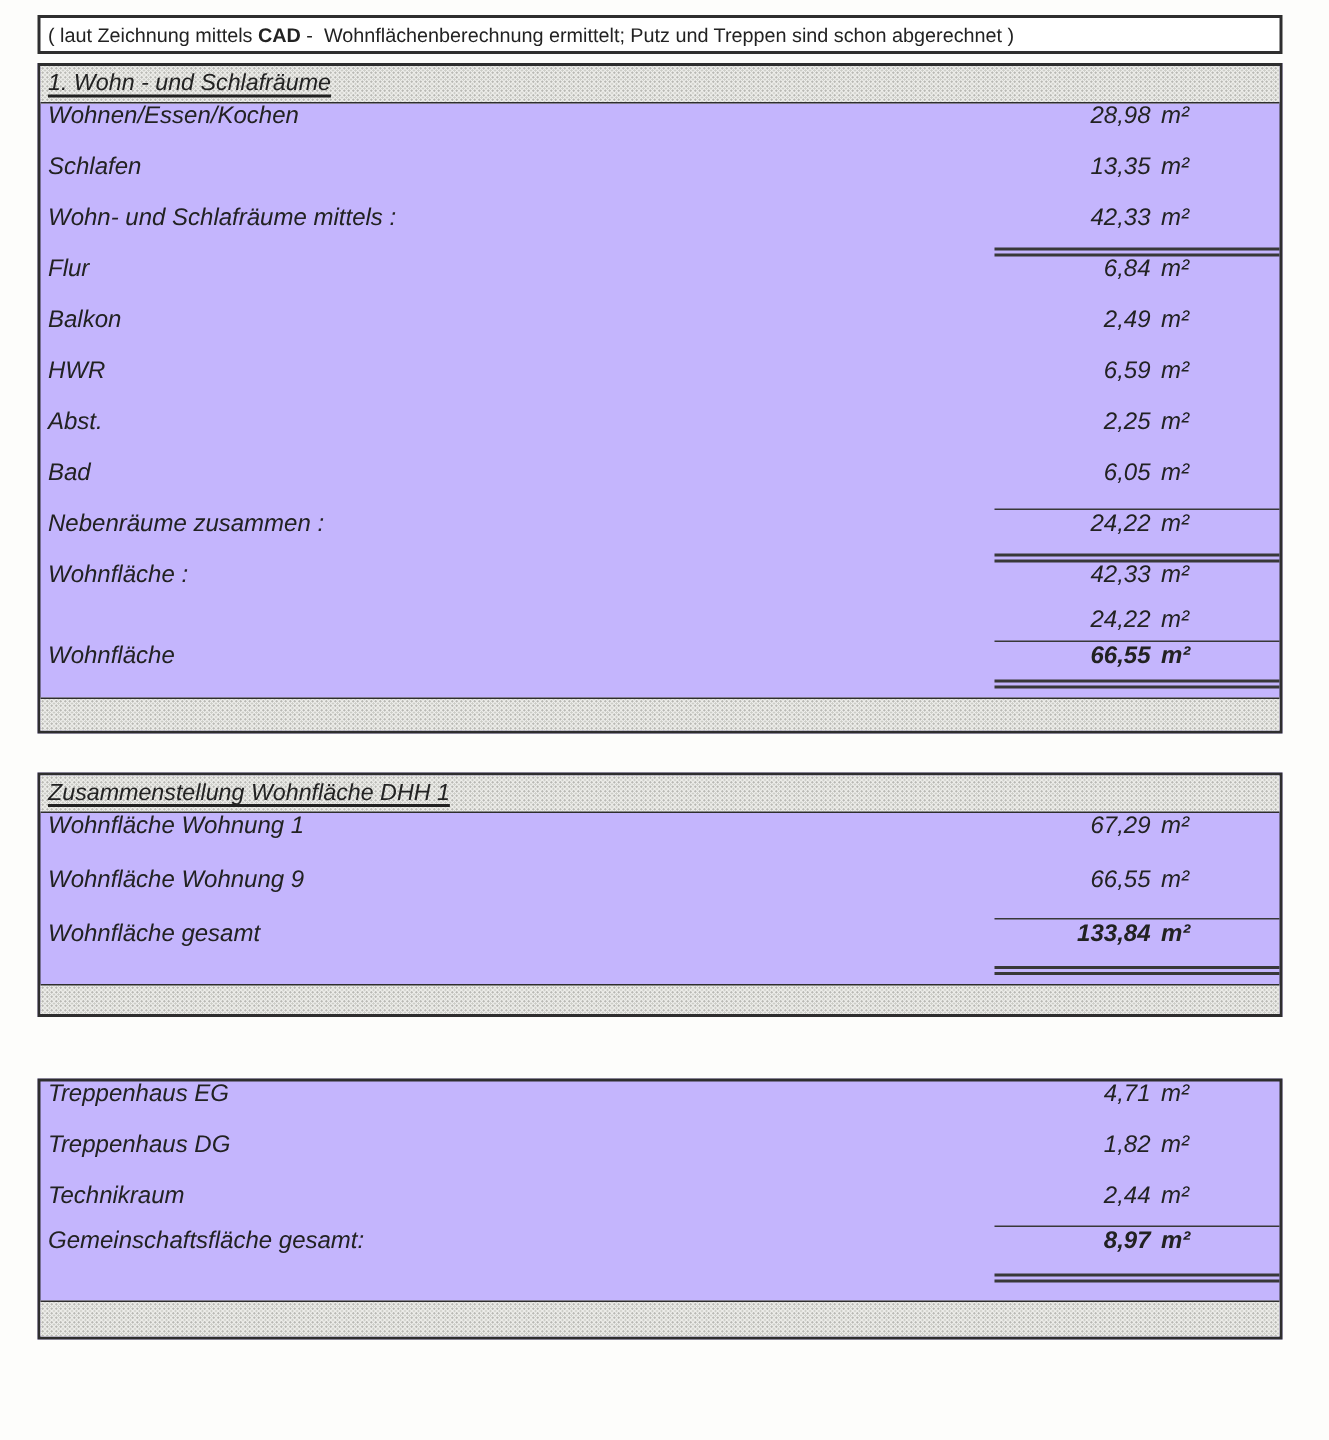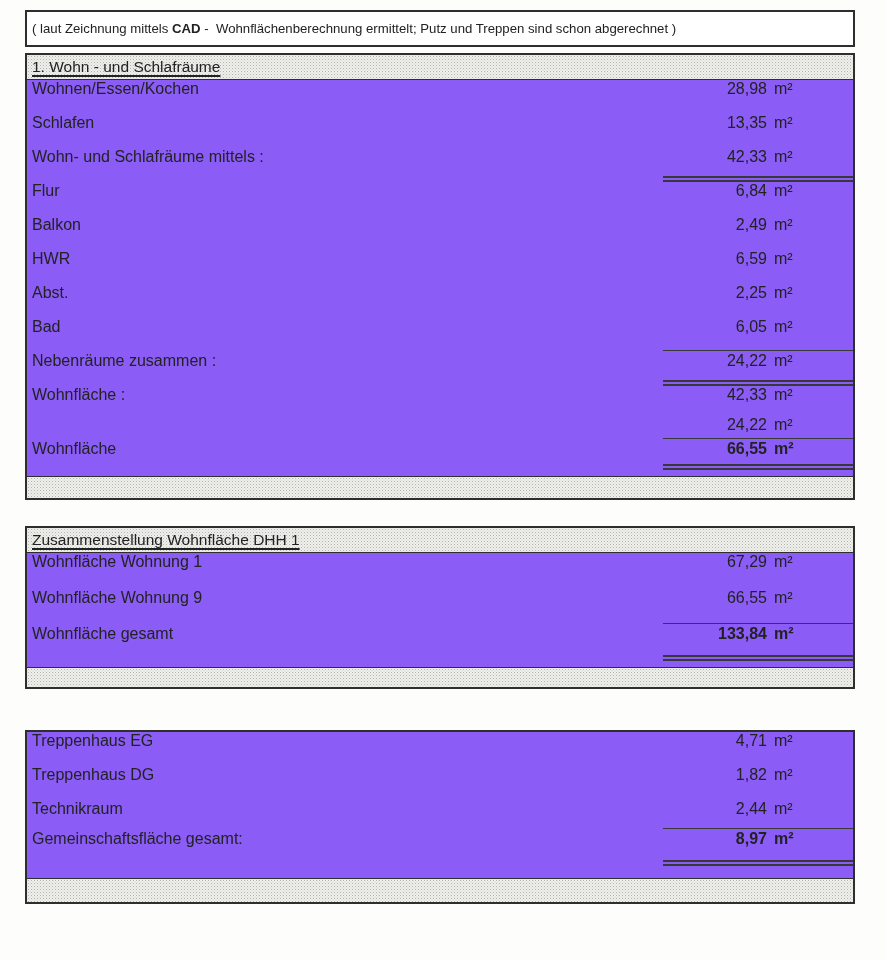--- a/index.html
+++ b/index.html
@@ -37,29 +37,29 @@
     text-decoration:underline;
     text-underline-offset:3px;
     text-decoration-thickness:1.5px;
   }
   .house-label{position:absolute;left:646px;top:2px;font-weight:bold;}
   .apt-label{position:absolute;left:748px;top:2px;}
 
   
   .note-band{
     margin-top:2px;
-    height:37px;
+    height:26px;
     display:flex;align-items:center;
     padding-left:5px;
     font-size:13.2px;
     background:#fff;
     white-space:pre;
   }
 
-  .table{margin-top:6px;background:#8b5cf6;}
+  .table{margin-top:6px;background:#c4b5fd;font-style:italic;}
 
   .sec-head{
     height:25px;
     display:flex;align-items:center;
     padding-left:5px;
     font-size:15.5px;
     border-bottom:1.6px solid #2e2e2e;
     box-sizing:border-box;
   }
   .sec-head.mid{border-top:1.6px solid #2e2e2e;}

